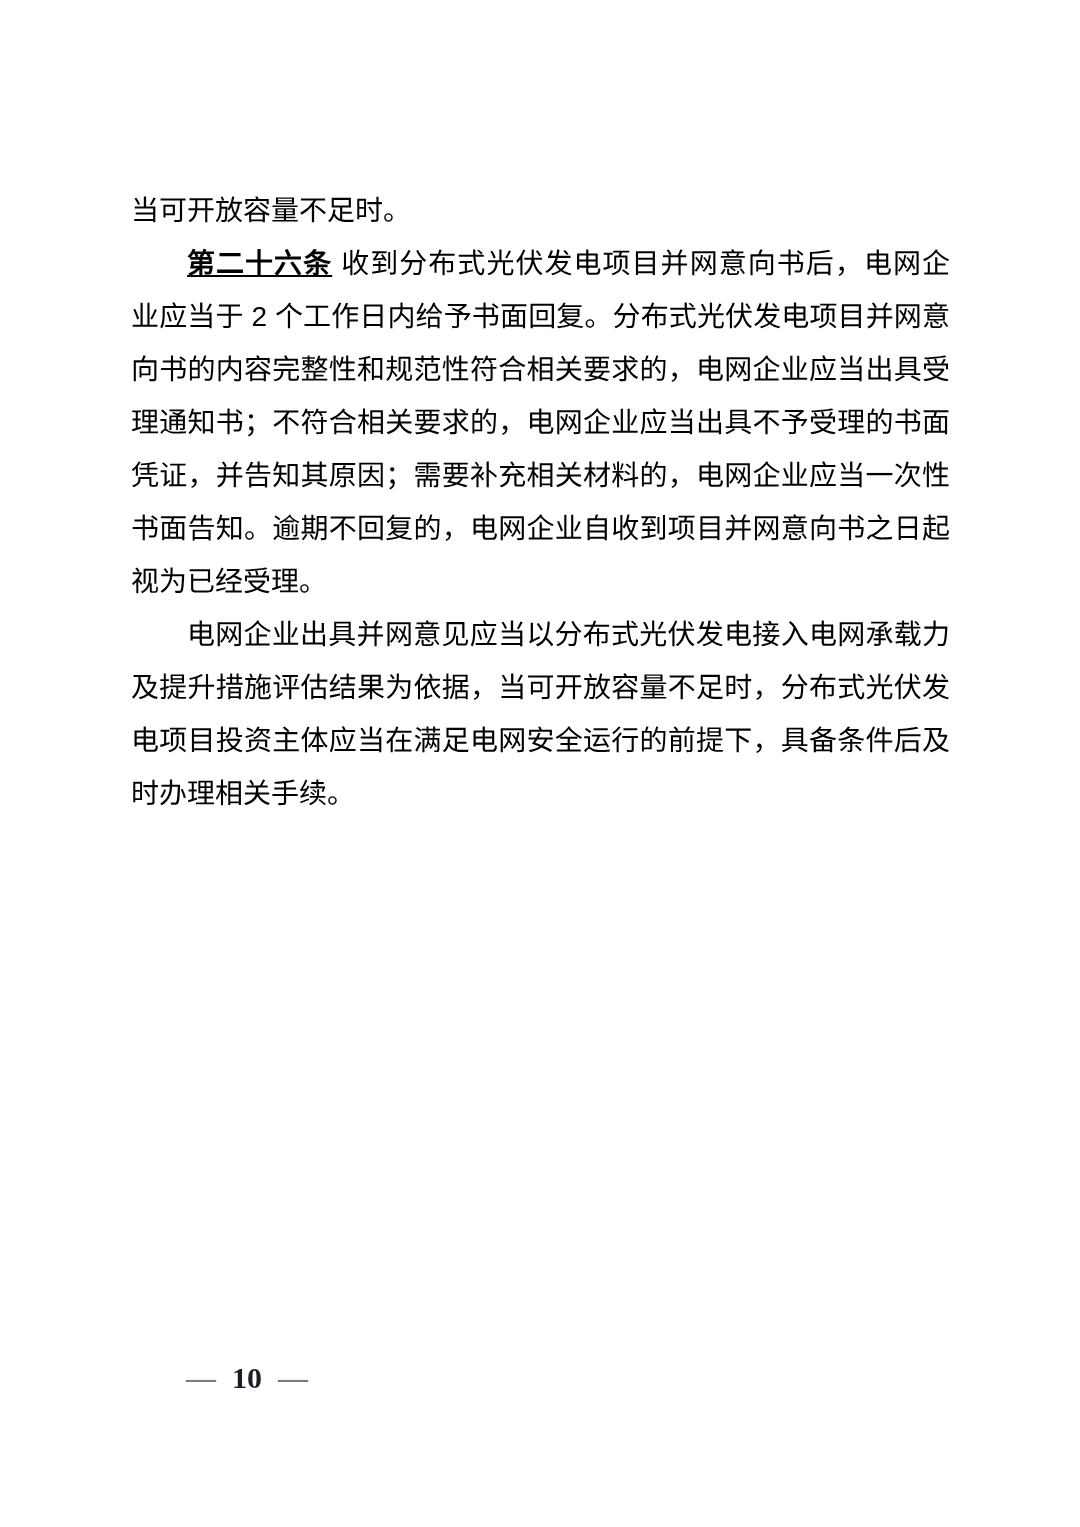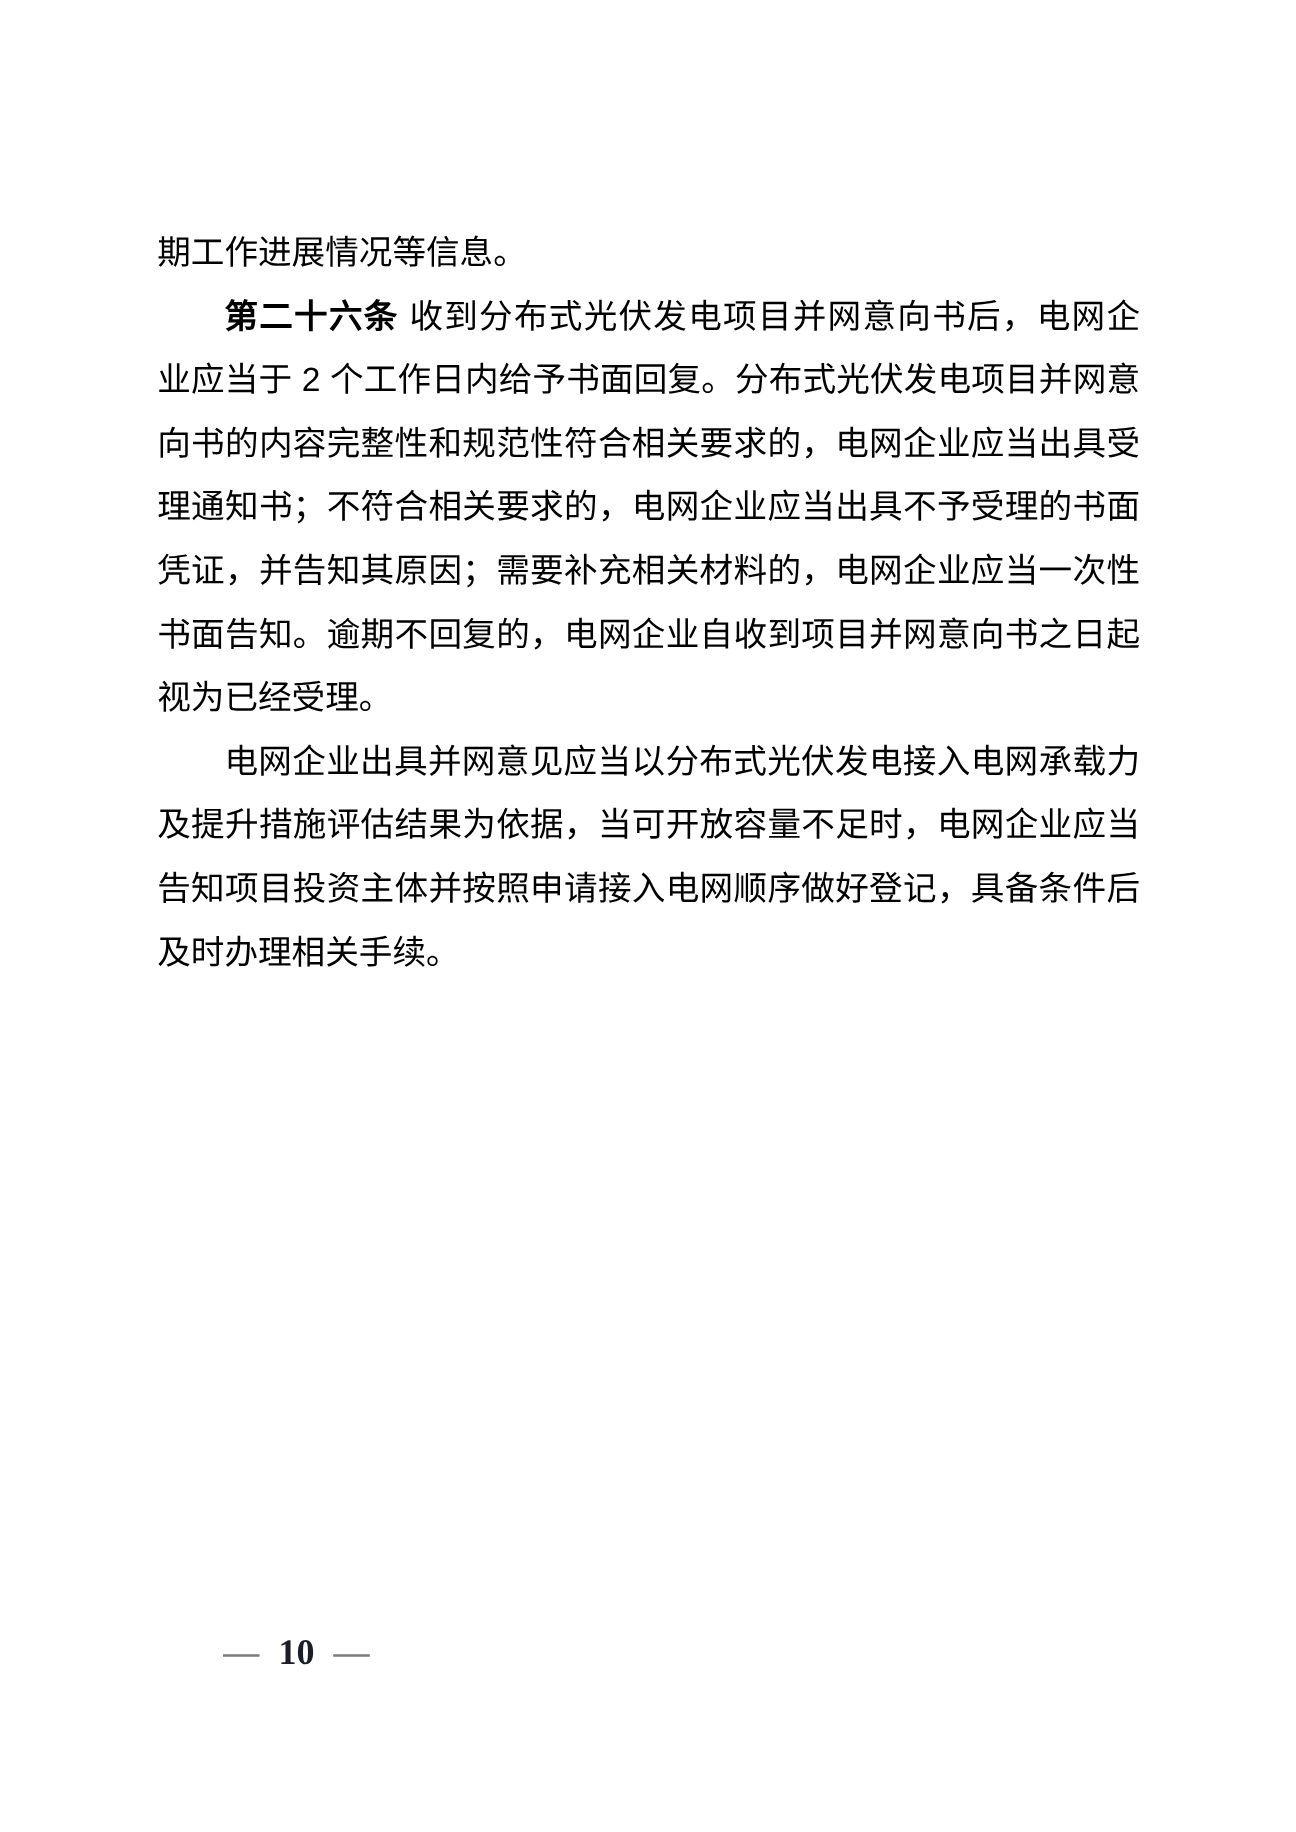--- a/index.html
+++ b/index.html
@@ -34,20 +34,21 @@
     padding: 0;
     text-indent: 2em;
     word-break: break-all;
   }
   .content p.no-indent {
     text-indent: 0;
   }
   .lead {
     font-weight: bold;
     margin-right: 0.32em;
+    text-decoration: underline;
   }
   .lead:empty {
     margin-right: 0;
     display: none;
   }
   .page-footer {
     position: absolute;
     left: 186px;
     top: 1360px;
     font-family: "Liberation Serif", "DejaVu Serif", serif;
@@ -66,29 +67,29 @@
   }
 </style>
 </head>
 <body>
 
 <div class="page">
 
   <div class="content">
 
     <p class="no-indent">
-      <span>期工作进展情况等信息。</span>
+      <span>当可开放容量不足时。</span>
     </p>
 
     <p>
       <span class="lead">第二十六条</span><span>收到分布式光伏发电项目并网意向书后，电网企业应当于 2 个工作日内给予书面回复。分布式光伏发电项目并网意向书的内容完整性和规范性符合相关要求的，电网企业应当出具受理通知书；不符合相关要求的，电网企业应当出具不予受理的书面凭证，并告知其原因；需要补充相关材料的，电网企业应当一次性书面告知。逾期不回复的，电网企业自收到项目并网意向书之日起视为已经受理。</span>
     </p>
 
     <p>
-      <span>电网企业出具并网意见应当以分布式光伏发电接入电网承载力及提升措施评估结果为依据，当可开放容量不足时，电网企业应当告知项目投资主体并按照申请接入电网顺序做好登记，具备条件后及时办理相关手续。</span>
+      <span>电网企业出具并网意见应当以分布式光伏发电接入电网承载力及提升措施评估结果为依据，当可开放容量不足时，分布式光伏发电项目投资主体应当在满足电网安全运行的前提下，具备条件后及时办理相关手续。</span>
     </p>
 
 
 
   </div>
 
   <div class="page-footer">
     <span class="dash">—</span><span class="num">10</span><span class="dash">—</span>
   </div>
 

